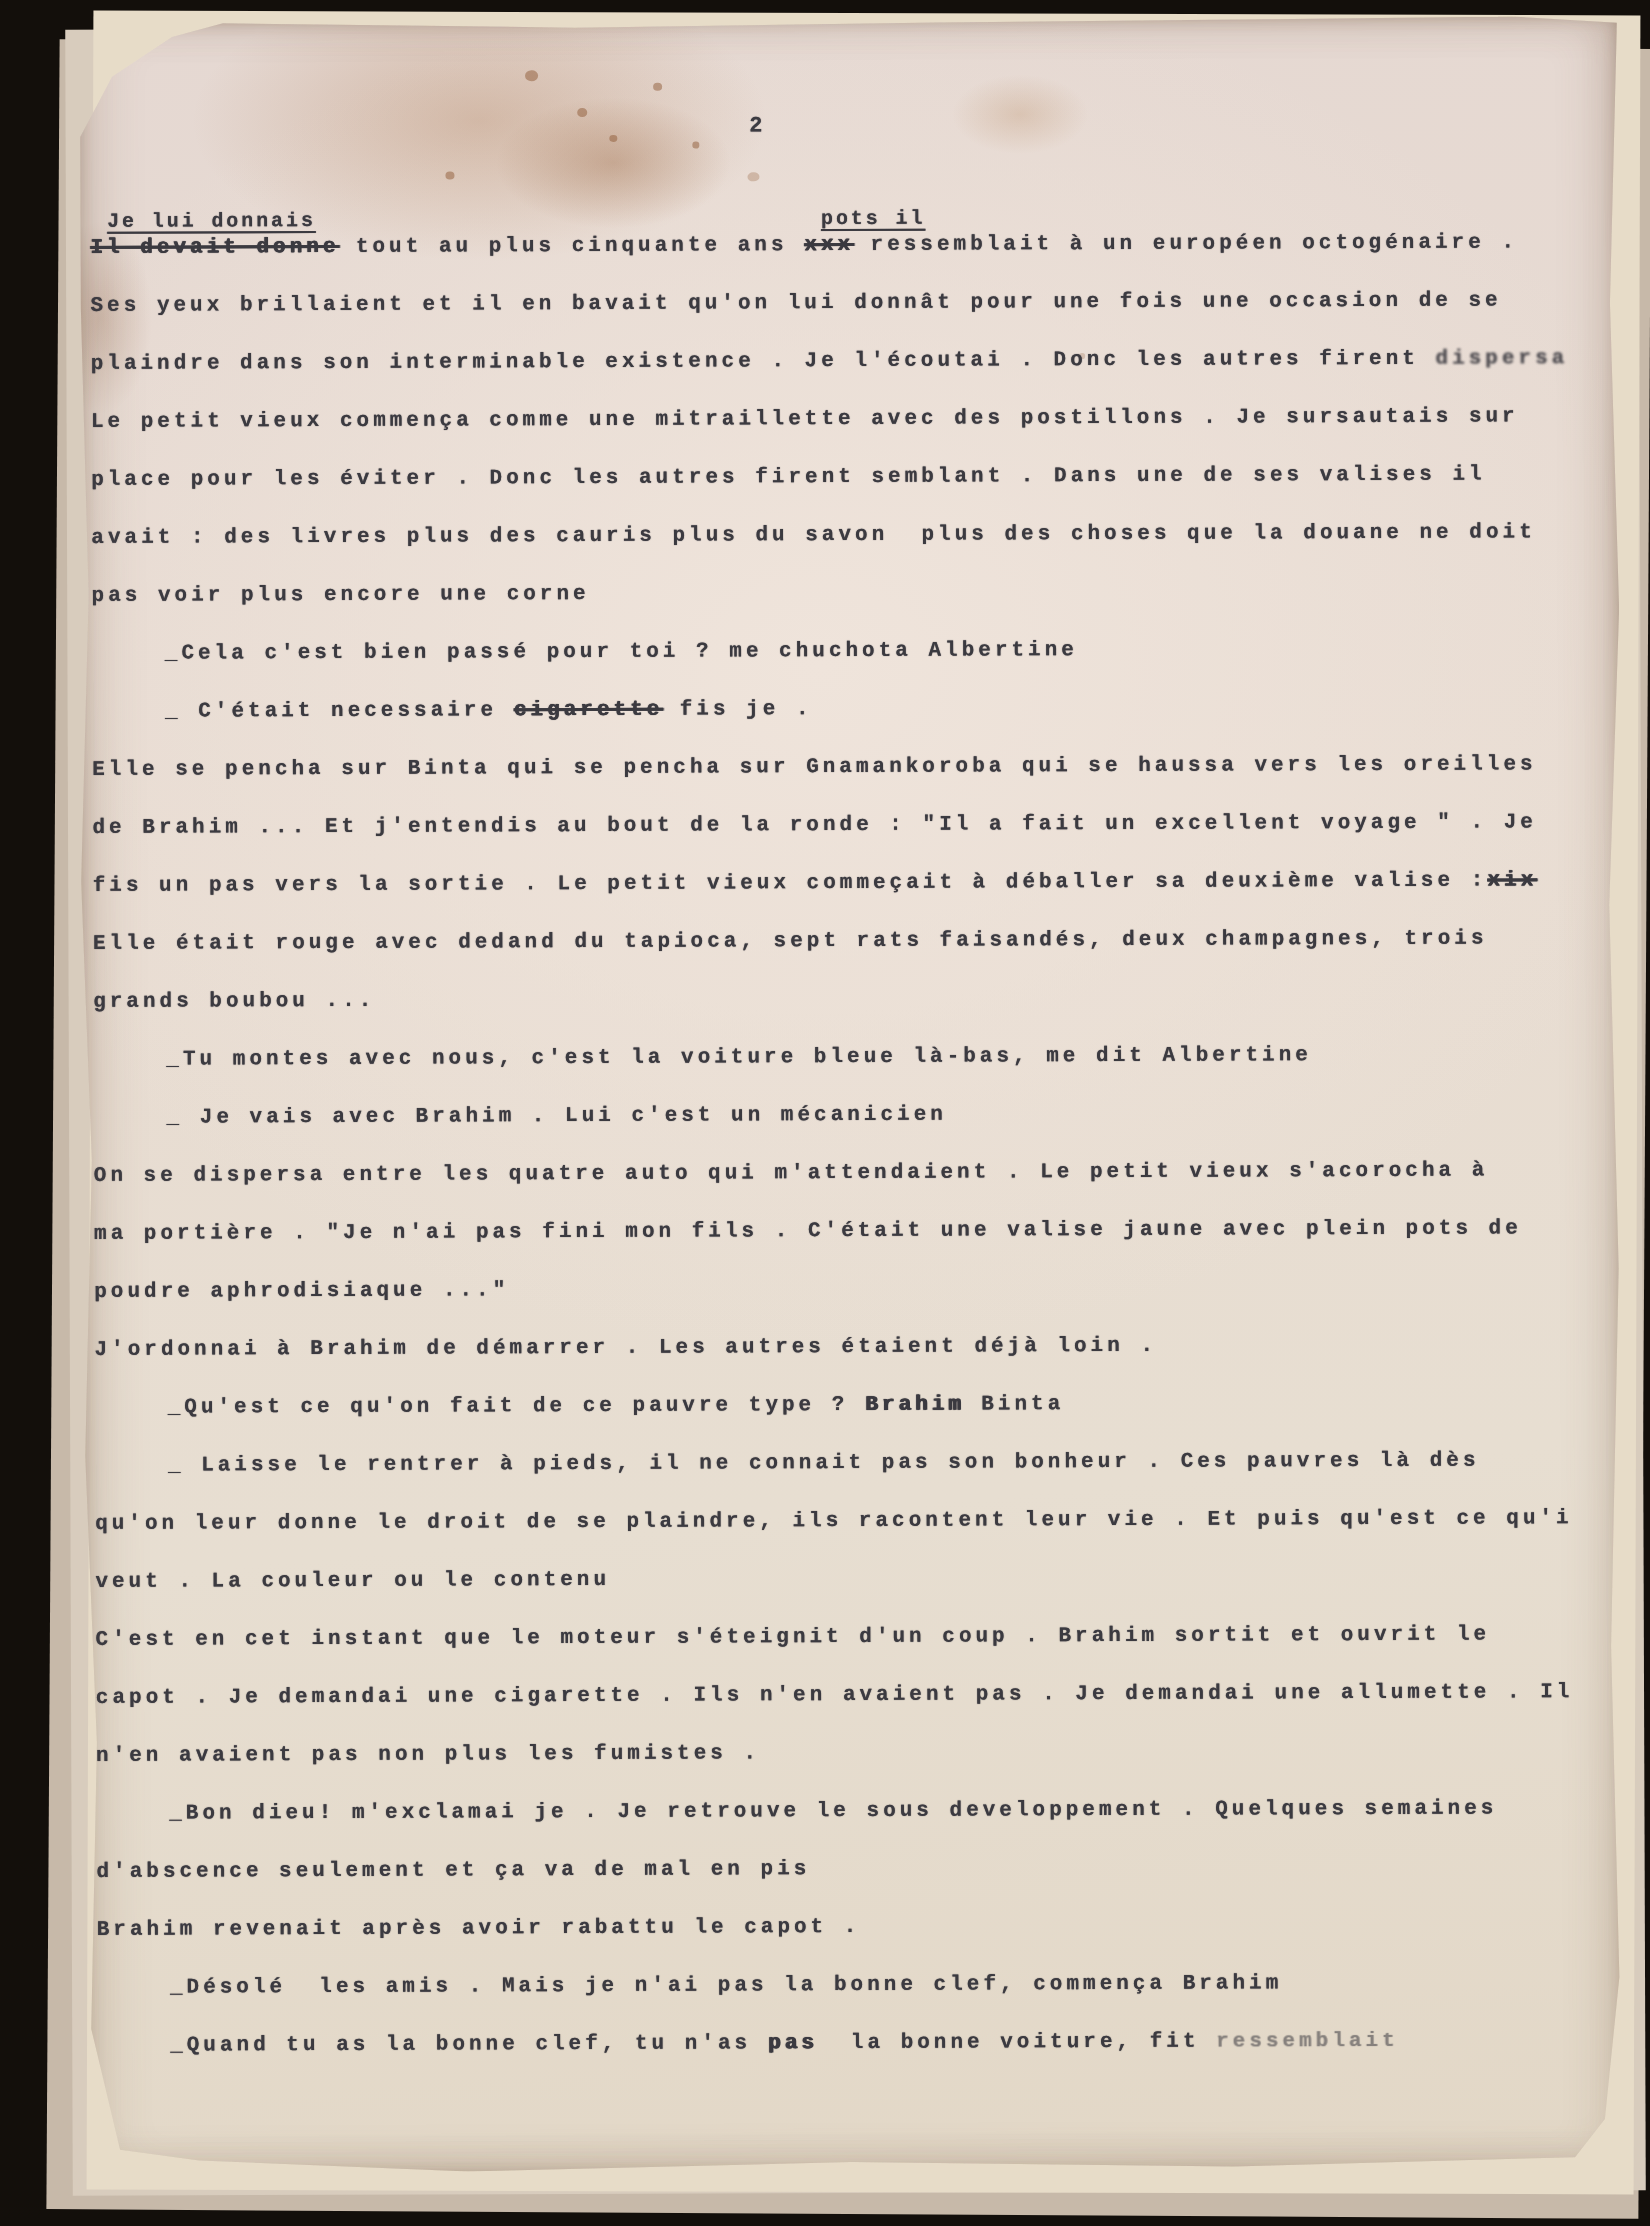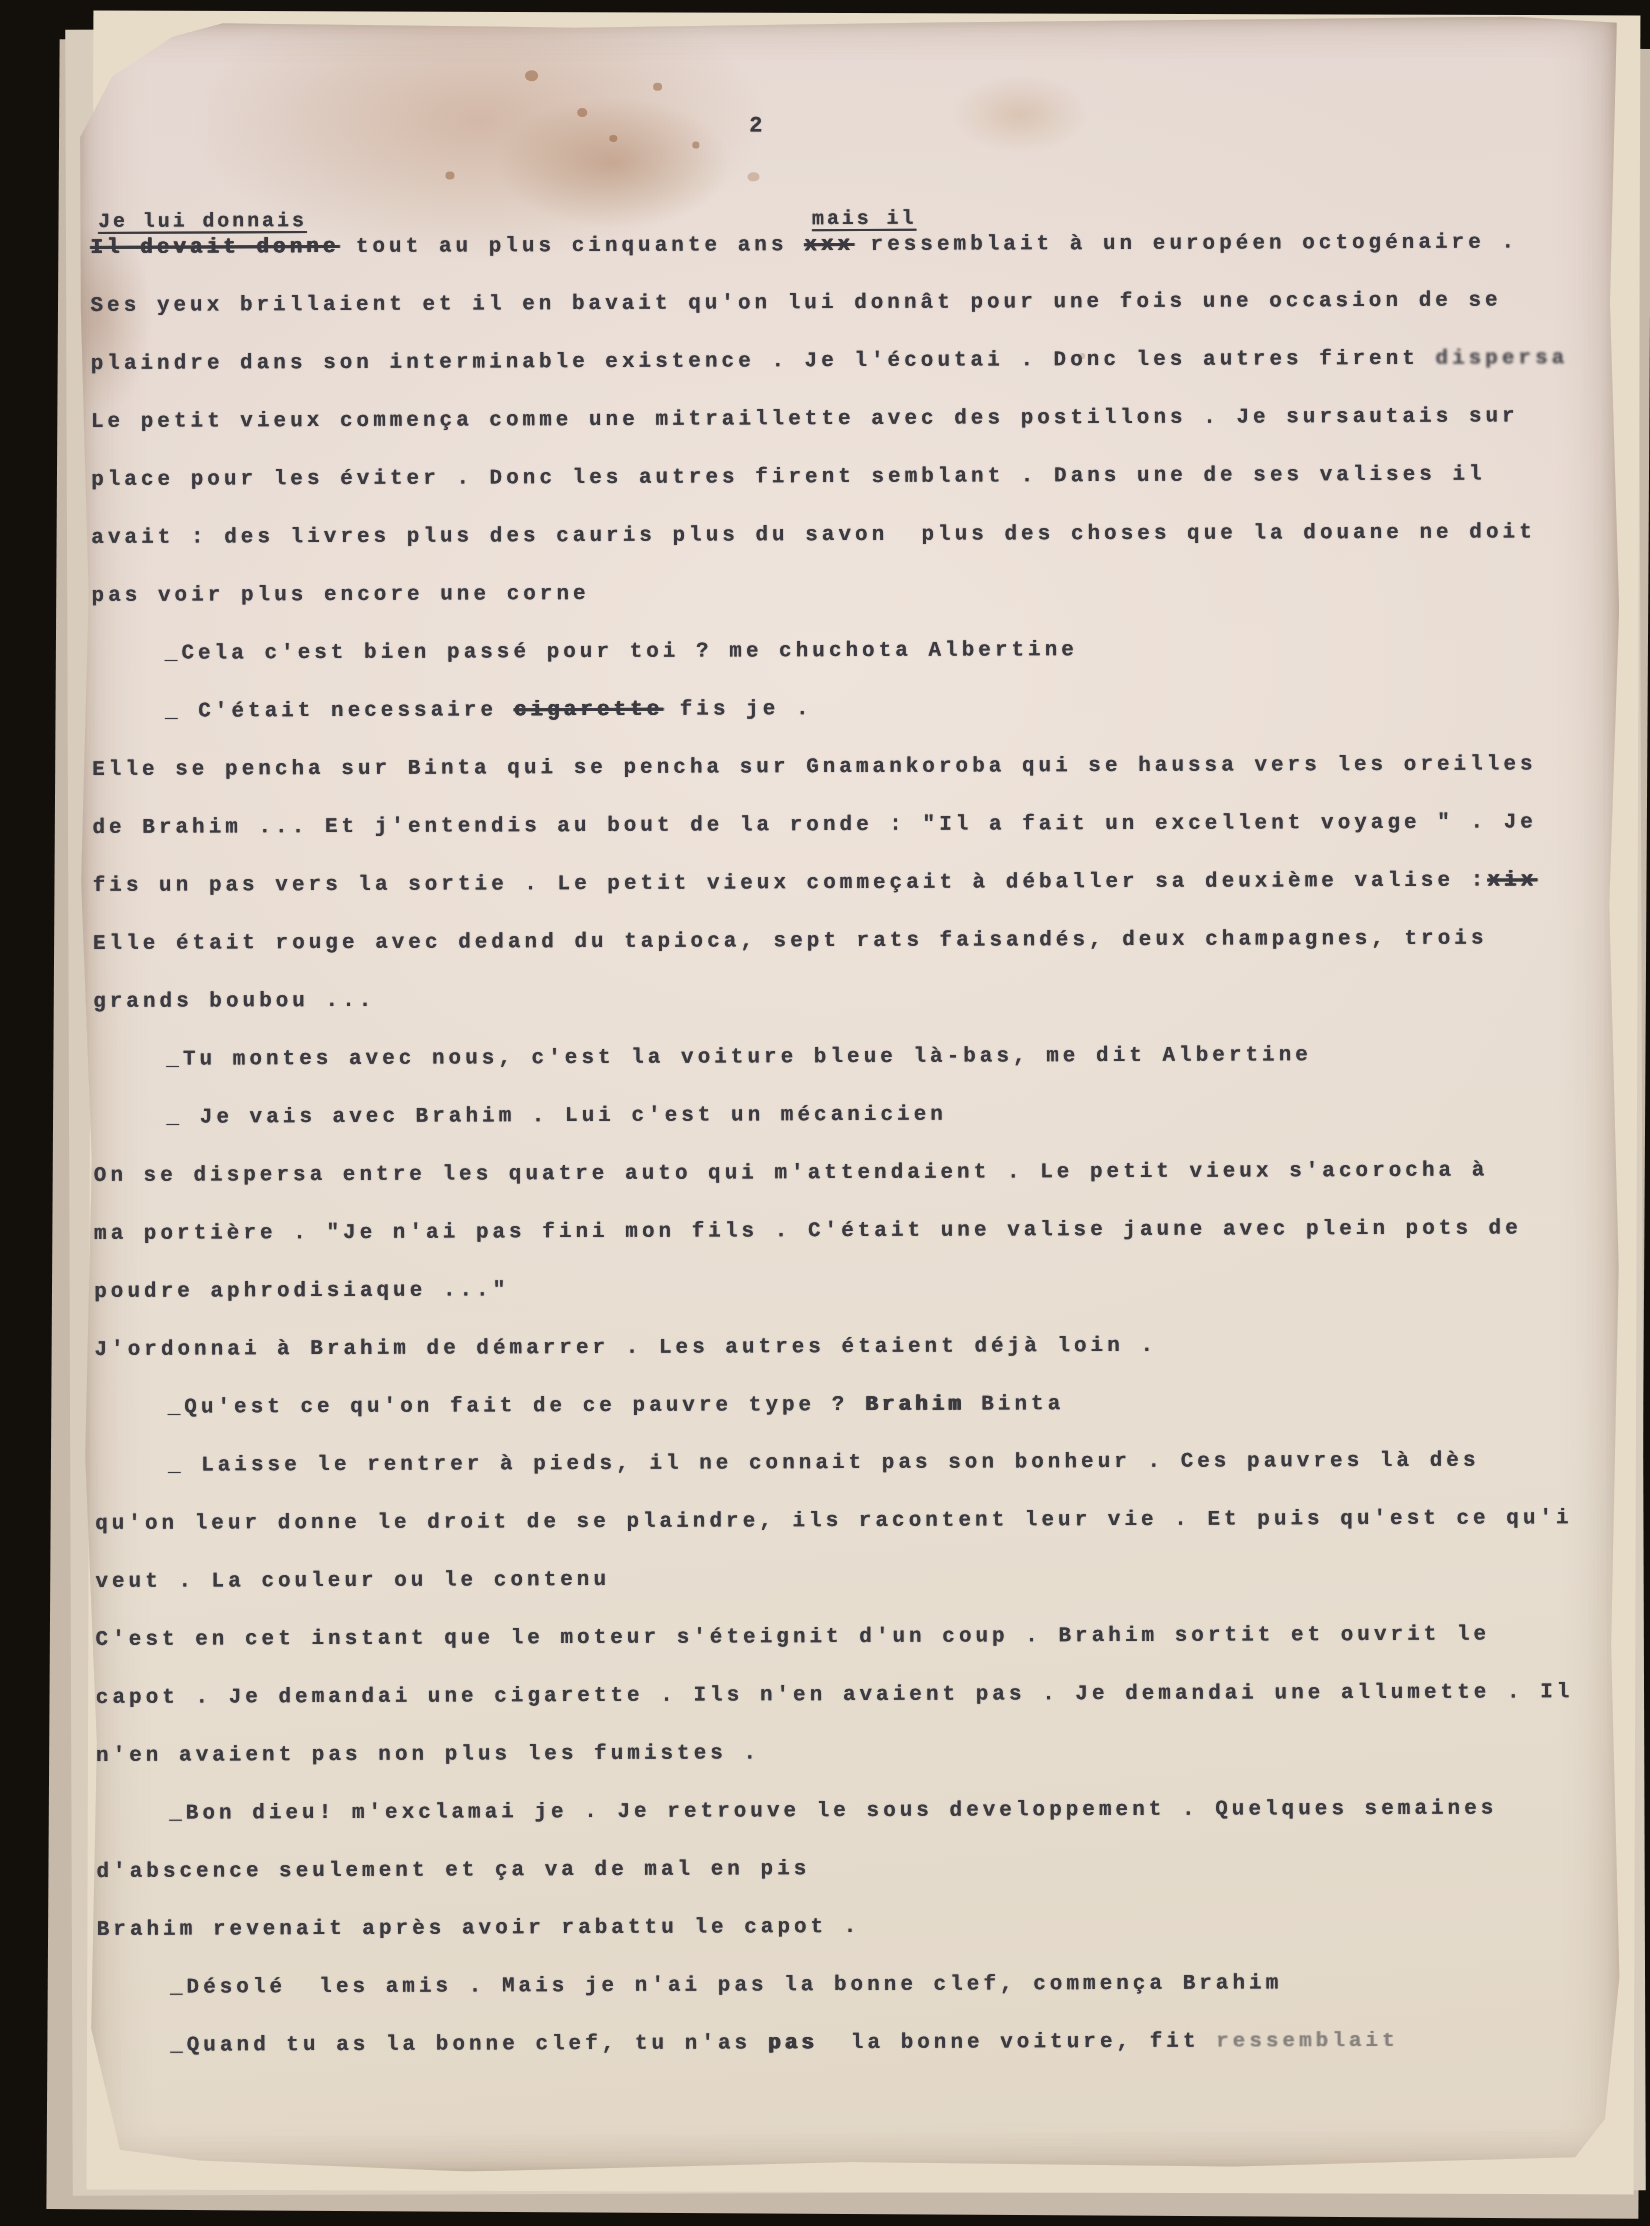--- a/index.html
+++ b/index.html
@@ -56,21 +56,21 @@
   .strike{
     text-decoration:line-through;
     text-decoration-thickness:3.3px;
     text-shadow:0.7px 0 0 currentColor,0 0 1.1px rgba(55,52,60,.9);
   }
   .over{text-shadow:1.2px 0 0 currentColor,0 0 1.1px rgba(55,52,60,.9);}
   .smudge{filter:blur(0.9px);opacity:.88;}
   .faint{opacity:.55;filter:blur(0.7px);}
   .corr{position:relative;display:inline-block;}
   .corr .ins{
-    position:absolute;left:8px;top:-26px;white-space:nowrap;
+    position:absolute;left:17px;top:-26px;white-space:nowrap;
     font-size:20px;letter-spacing:2.9px;
     text-decoration:underline;text-decoration-thickness:2.4px;text-underline-offset:4.8px;
   }
 </style>
 </head>
 <body>
 
 <div class="sheet under3"></div>
 <div class="sheet under2"></div>
 <div class="sheet under1"></div>
@@ -82,21 +82,21 @@
   <div class="speck" style="left:531px;top:115px;width:7.6px;height:6.7px;"></div>
   <div class="speck" style="left:575px;top:63px;width:8.6px;height:7.6px;"></div>
   <div class="speck" style="left:614px;top:122px;width:6.7px;height:6.7px;"></div>
   <div class="speck" style="left:367px;top:151px;width:8.6px;height:7.6px;"></div>
   <div class="speck" style="left:669px;top:153px;width:11.5px;height:8.6px;opacity:.6;"></div>
   <div class="speck" style="left:1000px;top:335px;width:5.7px;height:5.7px;opacity:.5;"></div>
 
   <div class="pageno">2</div>
 
   <div class="text-block" id="text-block">
-      <div class="line"><span class="corr"><span class="seg strike">Il devait donne</span><span class="ins">Je lui donnais</span></span><span class="seg"> tout au plus cinquante ans </span><span class="corr"><span class="seg strike">xxx</span><span class="ins">mais il</span></span><span class="seg"> ressemblait à un européen octogénaire .</span></div>
+      <div class="line"><span class="corr"><span class="seg strike">Il devait donne</span><span class="ins">Je lui donnais</span></span><span class="seg"> tout au plus cinquante ans </span><span class="corr"><span class="seg strike">xxx</span><span class="ins">pots il</span></span><span class="seg"> ressemblait à un européen octogénaire .</span></div>
       <div class="line"><span class="seg">Ses yeux brillaient et il en bavait qu'on lui donnât pour une fois une occasion de se</span></div>
       <div class="line"><span class="seg">plaindre dans son interminable existence . Je l'écoutai . Donc les autres firent </span><span class="seg smudge">dispersa</span></div>
       <div class="line"><span class="seg">Le petit vieux commença comme une mitraillette avec des postillons . Je sursautais sur</span></div>
       <div class="line"><span class="seg">place pour les éviter . Donc les autres firent semblant . Dans une de ses valises il</span></div>
       <div class="line"><span class="seg">avait : des livres plus des cauris plus du savon  plus des choses que la douane ne doit</span></div>
       <div class="line"><span class="seg">pas voir plus encore une corne</span></div>
       <div class="line ind"><span class="seg">_Cela c'est bien passé pour toi ? me chuchota Albertine</span></div>
       <div class="line ind"><span class="seg">_ C'était necessaire </span><span class="seg strike">cigarette</span><span class="seg"> fis je .</span></div>
       <div class="line"><span class="seg">Elle se pencha sur Binta qui se pencha sur Gnamankoroba qui se haussa vers les oreilles</span></div>
       <div class="line"><span class="seg">de Brahim ... Et j'entendis au bout de la ronde : "Il a fait un excellent voyage " . Je</span></div>

